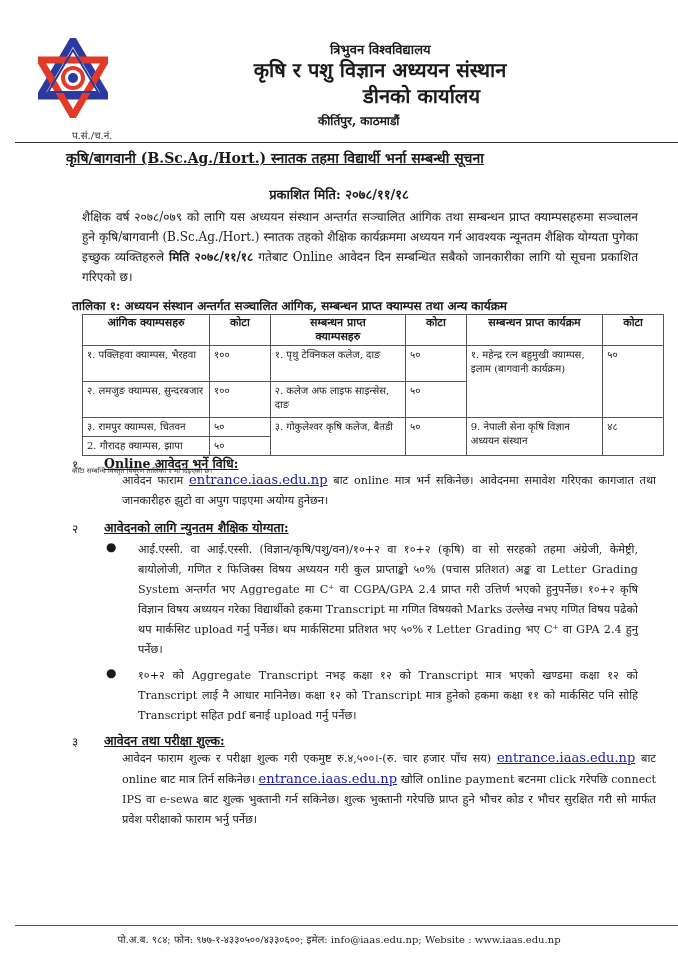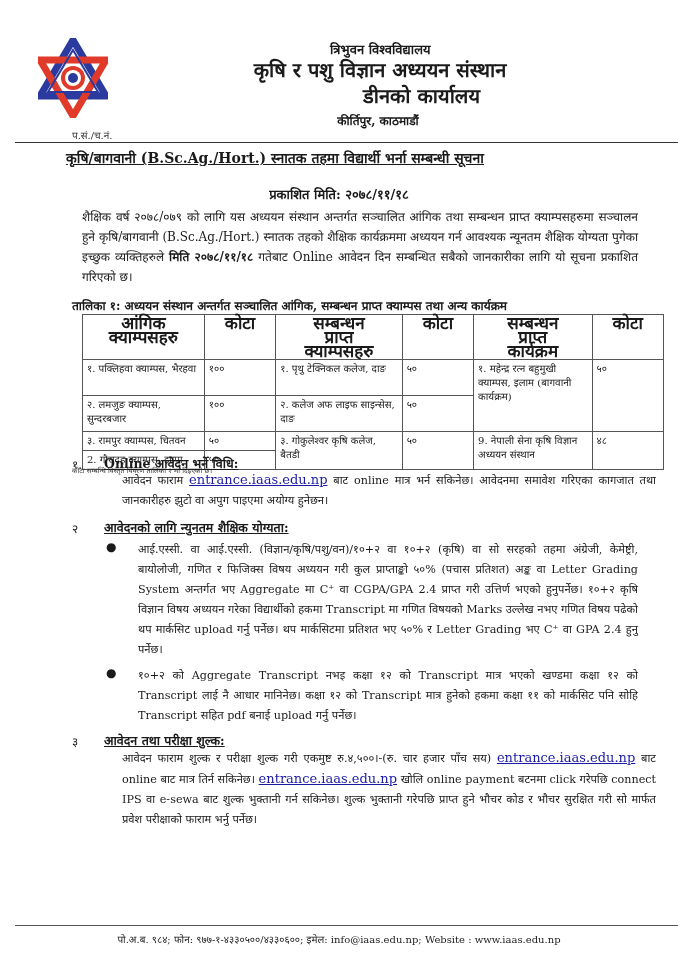--- a/index.html
+++ b/index.html
@@ -3,32 +3,32 @@
 <meta charset="utf-8">
 <style>
   html, body { margin: 0; padding: 0; background: #ffffff; }
   body { width: 678px; height: 960px; position: relative; overflow: hidden;
          font-family: "DejaVu Serif", serif; color: #1a1a1a; }
   .abs { position: absolute; }
   .logo { left: 38px; top: 38px; width: 70px; height: 80px; }
   .univ { top: 40px; left: 330px; width: 140px; text-align: left; font-size: 13px; font-weight: bold; }
   .inst { top: 56px; left: 250px; width: 260px; text-align: center; font-size: 20px; font-weight: bold; }
   .dean { top: 82px; left: 280px; width: 200px; text-align: right; font-size: 20px; font-weight: bold; }
-  .loc { top: 112px; left: 318px; width: 120px; text-align: center; font-size: 12px; font-weight: bold; }
+  .loc { top: 112px; left: 318px; width: 120px; text-align: left; font-size: 12px; font-weight: bold; }
   .ref { top: 128px; left: 72px; font-size: 10px; color: #333; }
   .hr1 { top: 142px; left: 15px; width: 663px; height: 1px; background: #333; }
   .title { top: 148px; left: 0; width: 550px; text-align: center; font-size: 14px; font-weight: bold; }
   .title span { text-decoration: underline; }
   .pubdate { top: 185px; left: 0; width: 678px; text-align: center; font-size: 13px; font-weight: bold; }
   .intro { top: 207px; left: 82px; width: 556px; font-size: 12px; line-height: 20px; text-align: justify; }
   .intro b { font-weight: bold; }
   .tcap { top: 297px; left: 72px; font-size: 12px; font-weight: bold; }
   table.t1 { position: absolute; top: 314px; left: 82px; width: 582px; border-collapse: collapse; font-size: 10px; }
   table.t1 th, table.t1 td { border: 1px solid #555; padding: 2px 4px; vertical-align: top; line-height: 14px; }
-  table.t1 th { font-weight: bold; font-size: 17px; text-align: center; padding: 1px 20px; }
+  table.t1 th { font-weight: bold; font-size: 11px; text-align: center; padding: 1px 20px; }
   .tnote { top: 431px; left: 72px; font-size: 7px; color: #333; margin-top: 35px; }
   .sec-num { font-size: 12px; }
   .sec-title { font-size: 12.5px; font-weight: bold; text-decoration: underline; }
   .para { font-size: 11.2px; line-height: 20px; text-align: justify; margin-left: 18px; }
   .link { color: #1a1aa6; text-decoration: underline; font-size: 13px; }
   .bullet-dot { font-size: 12px; }
   .hr2 { top: 925px; left: 15px; width: 663px; height: 1px; background: #555; }
   .footer { top: 932px; left: 0; width: 678px; text-align: center; font-size: 10px; color: #222; }
 </style>
 </head>

